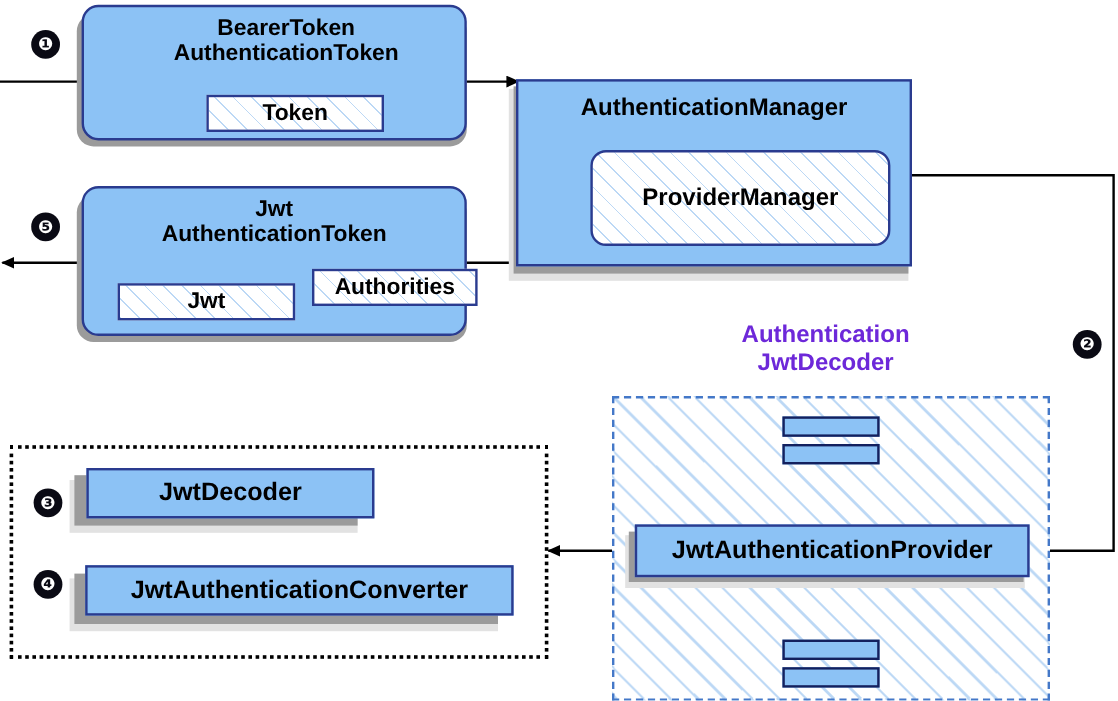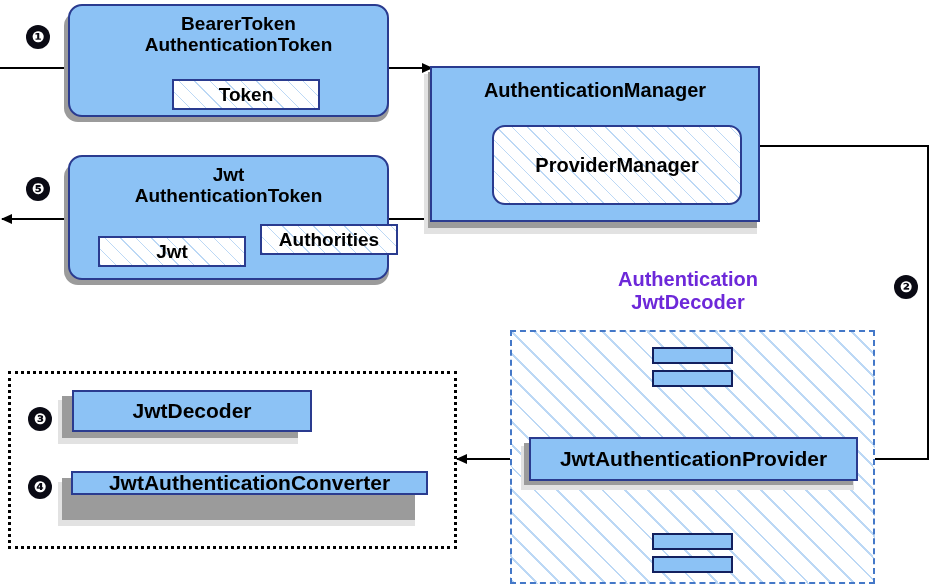--- a/index.html
+++ b/index.html
@@ -121,21 +121,21 @@
   <div class="dotbox" style="left:8px;top:371px;width:449px;height:178px;"></div>
 
   <div class="shadow2" style="left:58px;top:400px;width:240px;height:44px;"></div>
   <div class="shadow1" style="left:62px;top:396px;width:236px;height:42px;"></div>
   <div class="node" style="left:72px;top:390px;width:240px;height:42px;font-size:21px;">
     <span>JwtDecoder</span>
   </div>
 
   <div class="shadow2" style="left:58px;top:482px;width:357px;height:44px;"></div>
   <div class="shadow1" style="left:62px;top:478px;width:353px;height:42px;"></div>
-  <div class="node" style="left:71px;top:471px;width:357px;height:24px;font-size:21px;">
+  <div class="node" style="left:71px;top:471px;width:357px;height:42px;font-size:21px;">
     <span>JwtAuthenticationConverter</span>
   </div>
 
   <div class="badge" style="left:26px;top:25px;">❶</div>
   <div class="badge" style="left:26px;top:177px;">❺</div>
   <div class="badge" style="left:894px;top:275px;">❷</div>
   <div class="badge" style="left:28px;top:407px;">❸</div>
   <div class="badge" style="left:28px;top:475px;">❹</div>
 
 </div>

